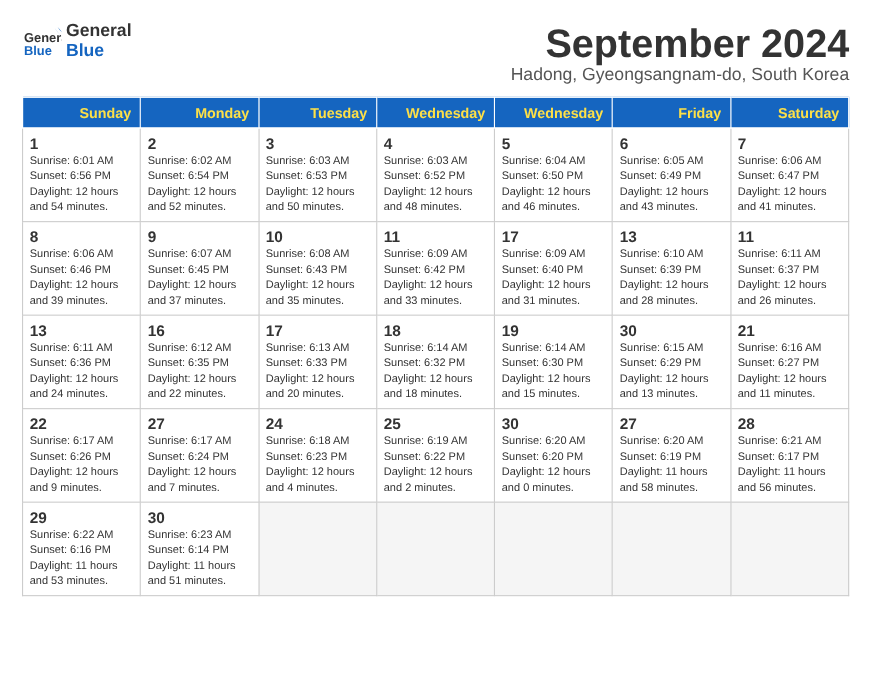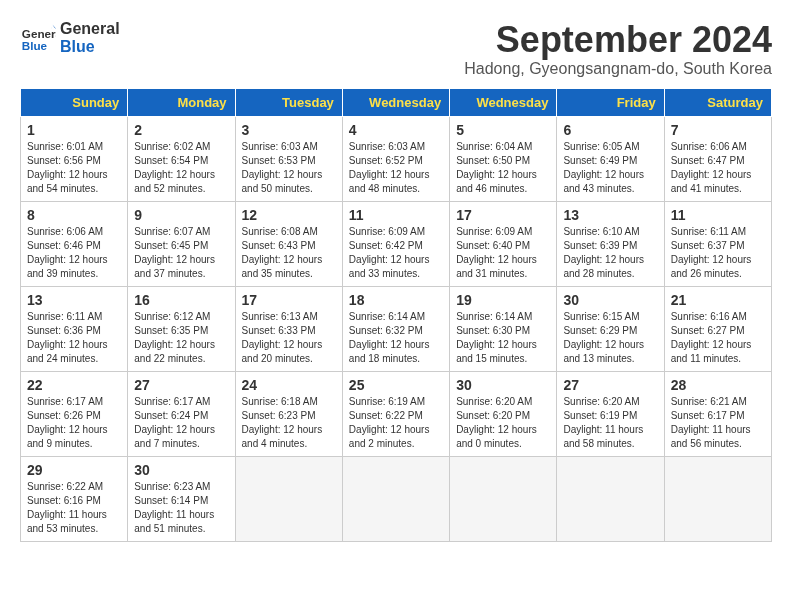--- a/index.html
+++ b/index.html
@@ -144,21 +144,21 @@
       <tr>
         <td>
           <span class="day-num">8</span>
           <div class="day-info">Sunrise: 6:06 AM<br>Sunset: 6:46 PM<br>Daylight: 12 hours and 39 minutes.</div>
         </td>
         <td>
           <span class="day-num">9</span>
           <div class="day-info">Sunrise: 6:07 AM<br>Sunset: 6:45 PM<br>Daylight: 12 hours and 37 minutes.</div>
         </td>
         <td>
-          <span class="day-num">12</span>
+          <span class="day-num">10</span>
           <div class="day-info">Sunrise: 6:08 AM<br>Sunset: 6:43 PM<br>Daylight: 12 hours and 35 minutes.</div>
         </td>
         <td>
           <span class="day-num">11</span>
           <div class="day-info">Sunrise: 6:09 AM<br>Sunset: 6:42 PM<br>Daylight: 12 hours and 33 minutes.</div>
         </td>
         <td>
           <span class="day-num">17</span>
           <div class="day-info">Sunrise: 6:09 AM<br>Sunset: 6:40 PM<br>Daylight: 12 hours and 31 minutes.</div>
         </td>

